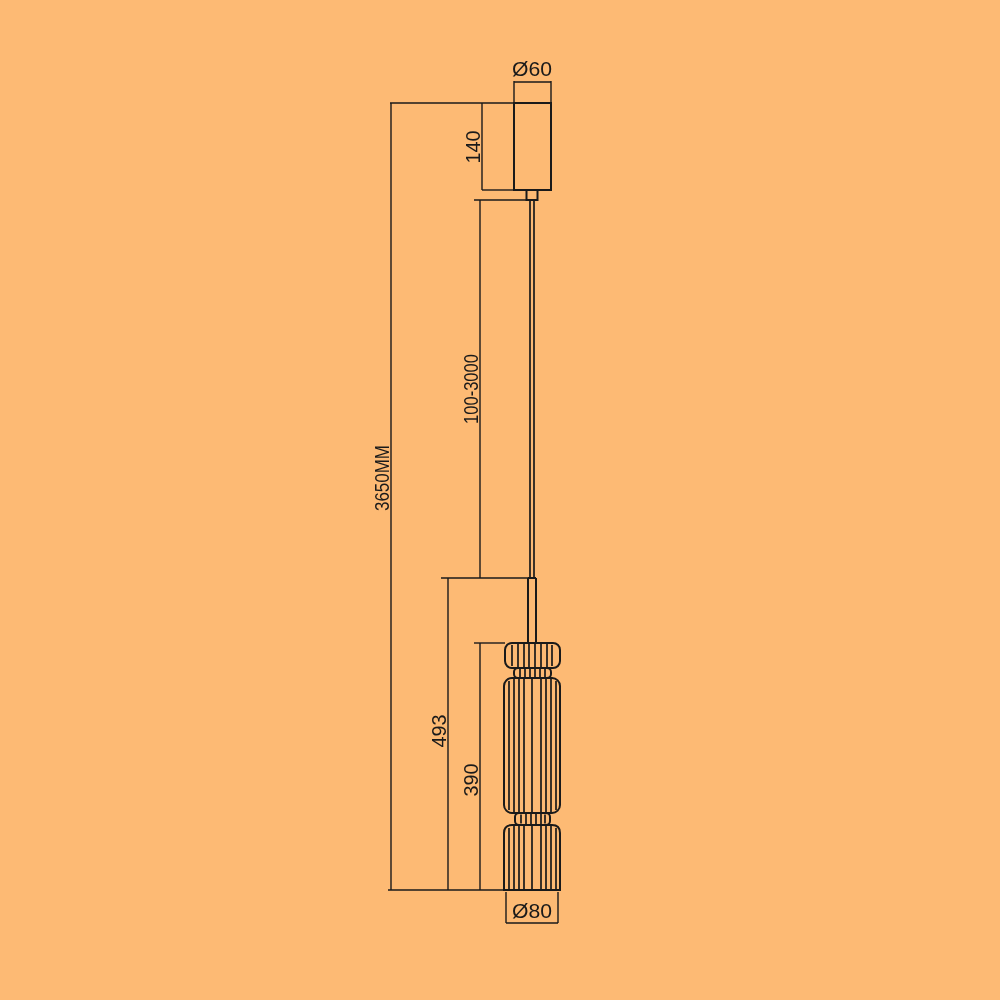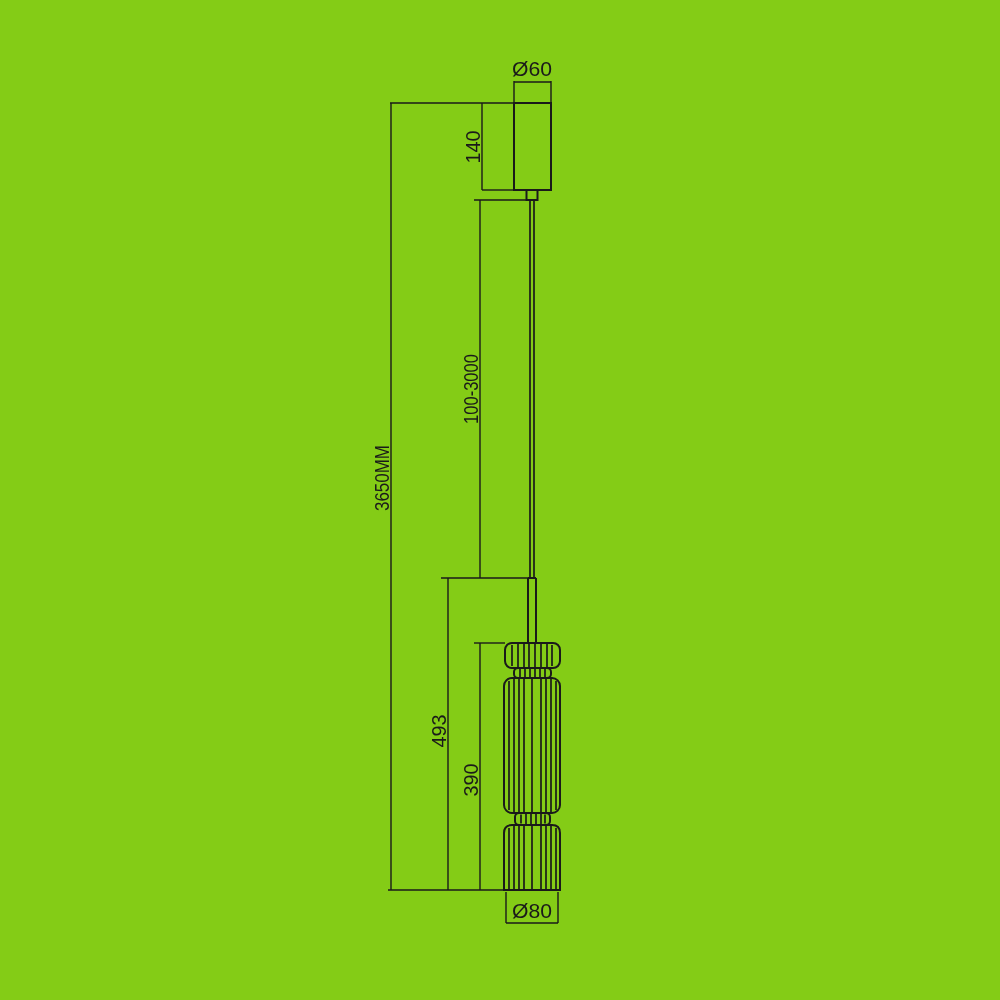--- a/index.html
+++ b/index.html
@@ -3,21 +3,21 @@
 <meta charset="utf-8">
 <style>
   html, body {
     margin: 0;
     padding: 0;
     background: #ffffff;
   }
   .stage {
     width: 1000px;
     height: 1000px;
-    background: #84cc16;
+    background: #fdba74;
     position: relative;
     overflow: hidden;
   }
   svg {
     display: block;
     width: 1000px;
     height: 1000px;
   }
   .dim-text {
     font-family: "Liberation Sans", sans-serif;

